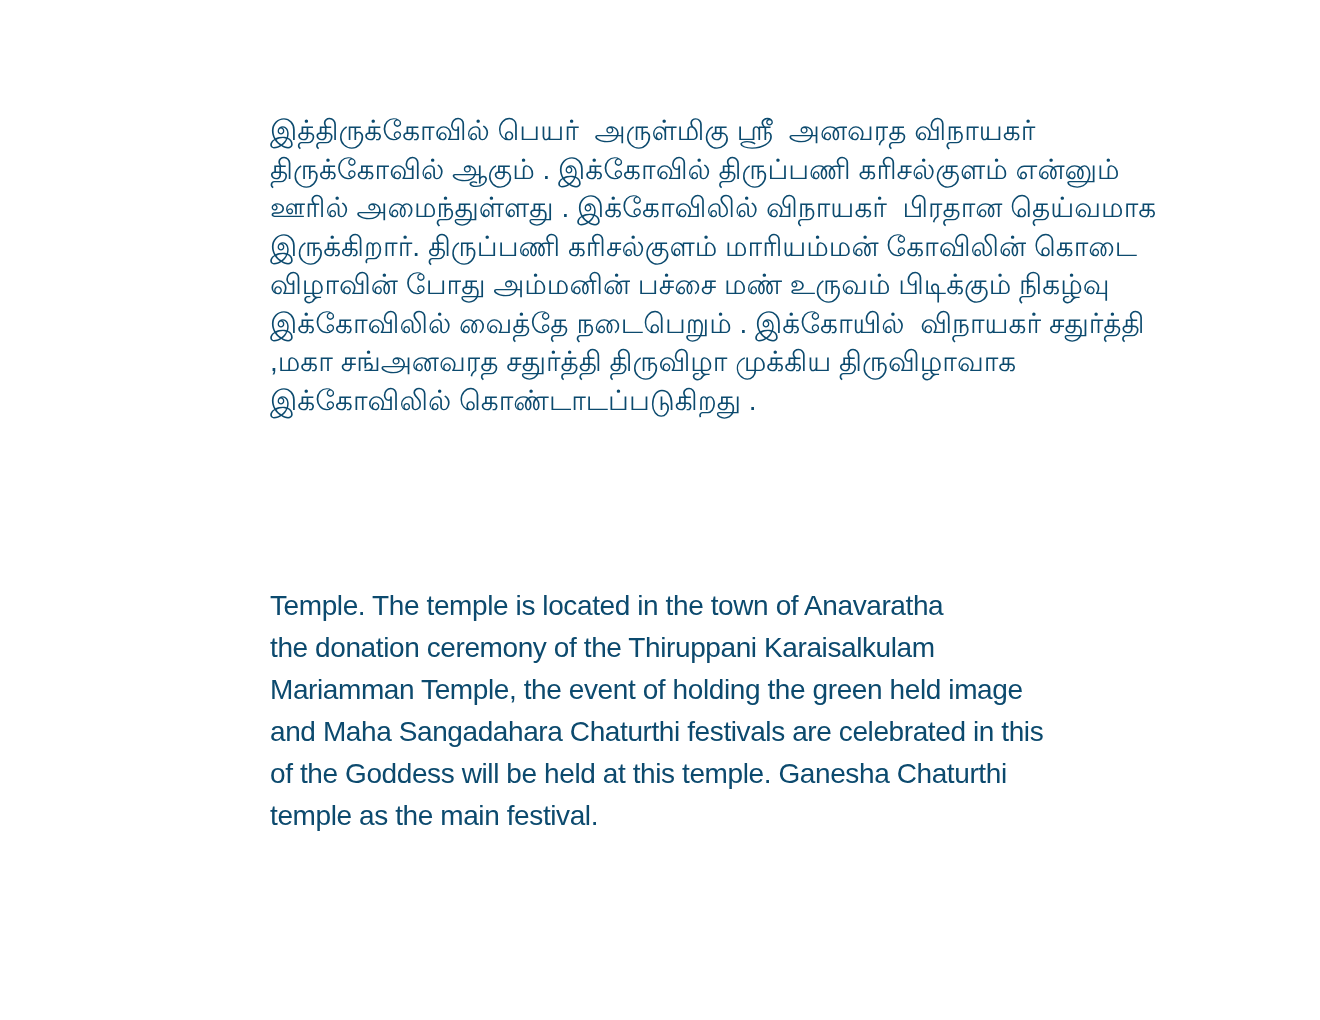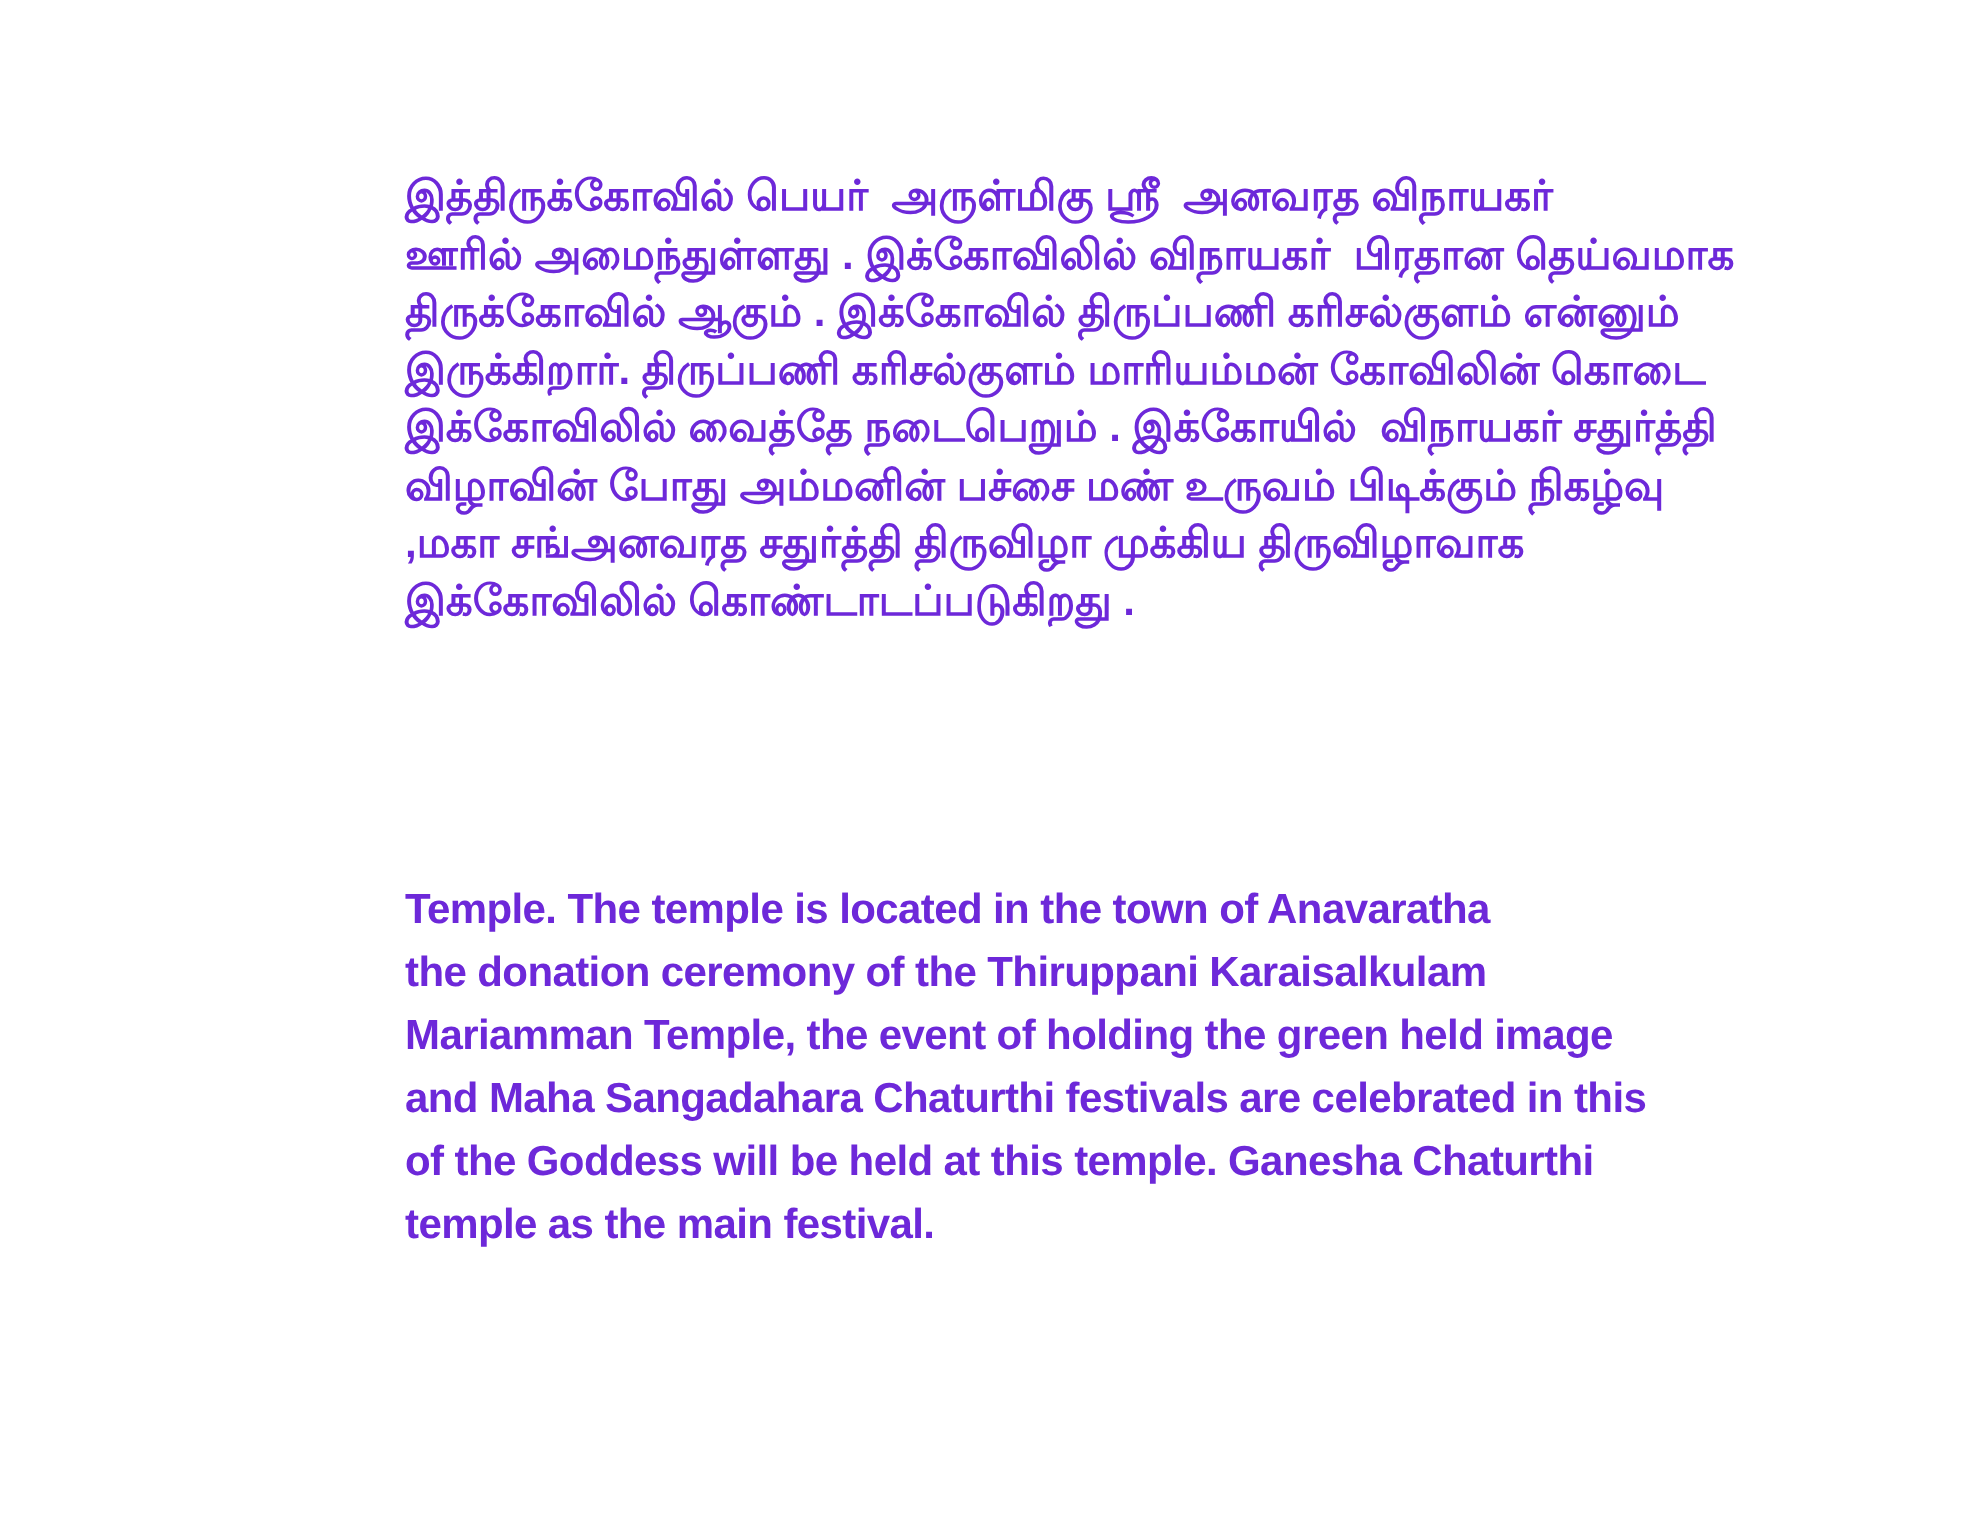--- a/index.html
+++ b/index.html
@@ -15,22 +15,21 @@
   }
   .page {
     position: relative;
     width: 1320px;
     height: 1020px;
     background: #ffffff;
   }
   .text-block {
     position: absolute;
     left: 270px;
-    color: #6d28d9;
-    font-weight: bold;
+    color: #0c4a6e;
   }
   .tamil-block {
     top: 112px;
     font-size: 28px;
     line-height: 38.5px;
   }
   .english-block {
     top: 585px;
     font-size: 28px;
     line-height: 42px;
@@ -40,25 +39,25 @@
     white-space: pre;
   }
 </style>
 </head>
 <body>
 
 <div class="page">
 
   <div class="text-block tamil-block" lang="ta">
     <div class="line">இத்திருக்கோவில் பெயர்  அருள்மிகு ஸ்ரீ  அனவரத விநாயகர்</div>
+    <div class="line">திருக்கோவில் ஆகும் . இக்கோவில் திருப்பணி கரிசல்குளம் என்னும்</div>
     <div class="line">ஊரில் அமைந்துள்ளது . இக்கோவிலில் விநாயகர்  பிரதான தெய்வமாக</div>
-    <div class="line">திருக்கோவில் ஆகும் . இக்கோவில் திருப்பணி கரிசல்குளம் என்னும்</div>
     <div class="line">இருக்கிறார். திருப்பணி கரிசல்குளம் மாரியம்மன் கோவிலின் கொடை</div>
+    <div class="line">விழாவின் போது அம்மனின் பச்சை மண் உருவம் பிடிக்கும் நிகழ்வு</div>
     <div class="line">இக்கோவிலில் வைத்தே நடைபெறும் . இக்கோயில்  விநாயகர் சதுர்த்தி</div>
-    <div class="line">விழாவின் போது அம்மனின் பச்சை மண் உருவம் பிடிக்கும் நிகழ்வு</div>
     <div class="line">,மகா சங்அனவரத சதுர்த்தி திருவிழா முக்கிய திருவிழாவாக</div>
     <div class="line">இக்கோவிலில் கொண்டாடப்படுகிறது .</div>
   </div>
 
   <div class="text-block english-block" lang="en">
     <div class="line">Temple. The temple is located in the town of Anavaratha</div>
     <div class="line">the donation ceremony of the Thiruppani Karaisalkulam</div>
     <div class="line">Mariamman Temple, the event of holding the green held image</div>
     <div class="line">and Maha Sangadahara Chaturthi festivals are celebrated in this</div>
     <div class="line">of the Goddess will be held at this temple. Ganesha Chaturthi</div>

